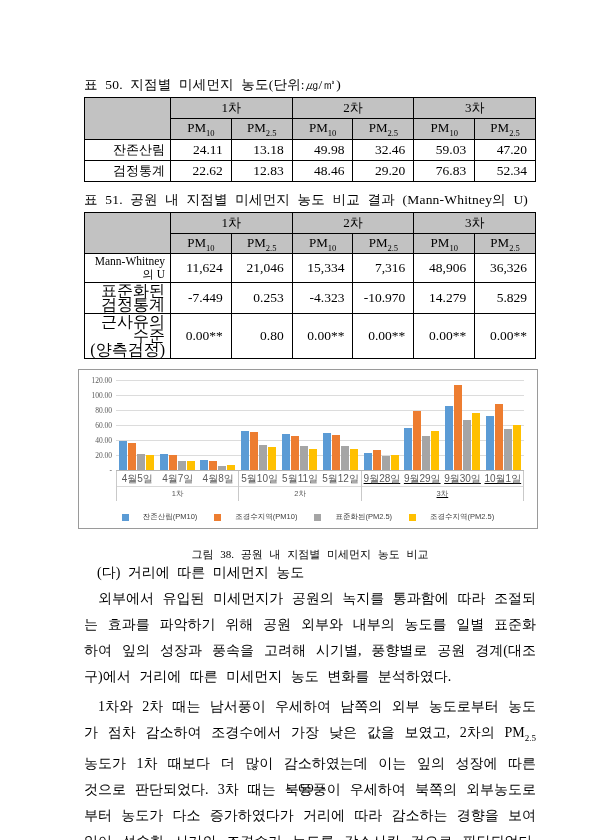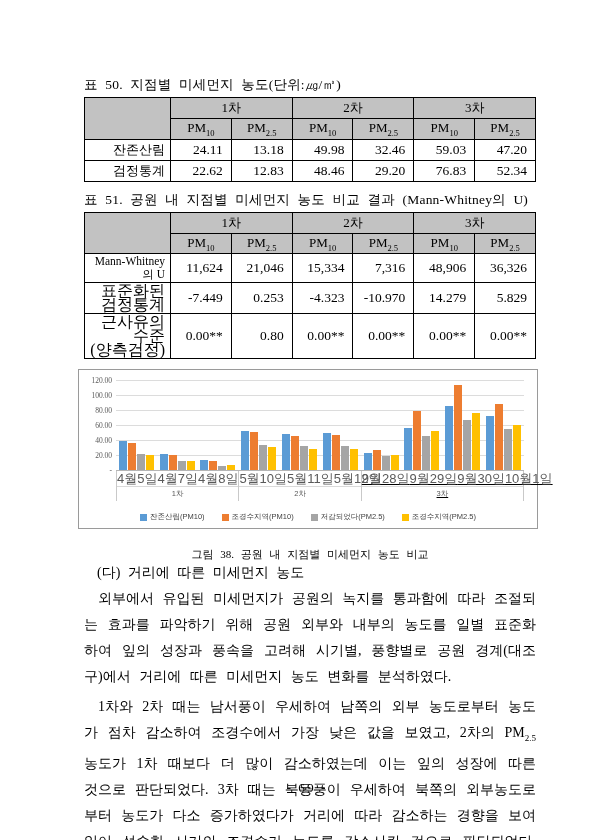--- a/index.html
+++ b/index.html
@@ -31,26 +31,26 @@
   .chart-plot{position:absolute;left:37px;top:10px;width:408px;height:90px;
               border-bottom:1px solid #b5b5b5;}
   .grid{position:absolute;left:0;right:0;height:1px;background:#dcdcdc;}
   .bars{position:absolute;left:0;right:0;top:0;bottom:0;display:flex;align-items:flex-end;}
   .cat{flex:1;display:flex;align-items:flex-end;justify-content:center;gap:1px;height:100%;}
   .bar{width:8px;}
   .chart-x-labels{position:absolute;left:37px;width:408px;top:101px;display:flex;}
   .xgroup{border-left:1px solid #c9c9c9;box-sizing:border-box;}
   .xgroup:last-child{border-right:1px solid #c9c9c9;}
   .dates{display:flex;height:15px;align-items:center;}
-  .date{flex:1;text-align:center;font-size:13px;color:#595959;white-space:nowrap;}
+  .date{flex:1;text-align:center;font-size:10px;color:#595959;white-space:nowrap;}
   .glabel{height:14px;line-height:14px;text-align:center;font-size:7.5px;
           color:#595959;border-top:1px solid #d9d9d9;}
   .chart-legend{position:absolute;left:0;right:0;bottom:6px;display:flex;
                 justify-content:center;gap:17px;}
-  .litem{display:flex;align-items:center;gap:3px;}
+  .litem{display:flex;align-items:center;gap:14px;}
   .lsw{width:7px;height:7px;display:inline-block;}
   .ltx{font-size:7.5px;color:#404040;white-space:nowrap;}
   
   .fig-caption{width:452px;text-align:center;font-size:11px;word-spacing:4px;
                margin-top:18px;}
   .heading{font-size:14px;margin-top:2px;text-indent:13px;word-spacing:4px;}
   .para{font-size:14px;line-height:26px;text-align:justify;word-spacing:5px;
         text-indent:14px;margin:4px 0 0 0;}
   .para sub{font-size:9px;}
   
@@ -276,21 +276,21 @@
         <div class="litem">
           <span class="lsw" style="background: rgb(91, 155, 213);"></span>
           <span class="ltx">잔존산림(PM10)</span>
         </div>
         <div class="litem">
           <span class="lsw" style="background: rgb(237, 125, 49);"></span>
           <span class="ltx">조경수지역(PM10)</span>
         </div>
         <div class="litem">
           <span class="lsw" style="background: rgb(165, 165, 165);"></span>
-          <span class="ltx">저감되었다(PM2.5)</span>
+          <span class="ltx">표준화된(PM2.5)</span>
         </div>
         <div class="litem">
           <span class="lsw" style="background: rgb(255, 192, 0);"></span>
           <span class="ltx">조경수지역(PM2.5)</span>
         </div>
       </div>
   </div>
   <div class="fig-caption">그림 38. 공원 내 지점별 미세먼지 농도 비교</div>
 
   <div class="heading">(다) 거리에 따른 미세먼지 농도</div>

